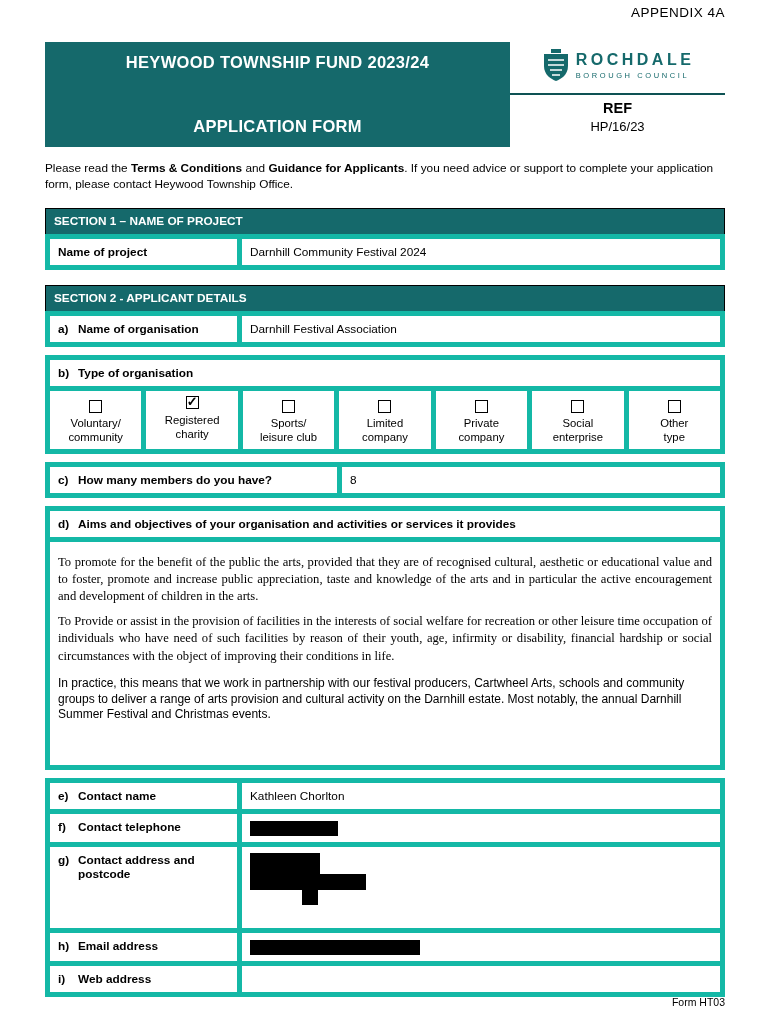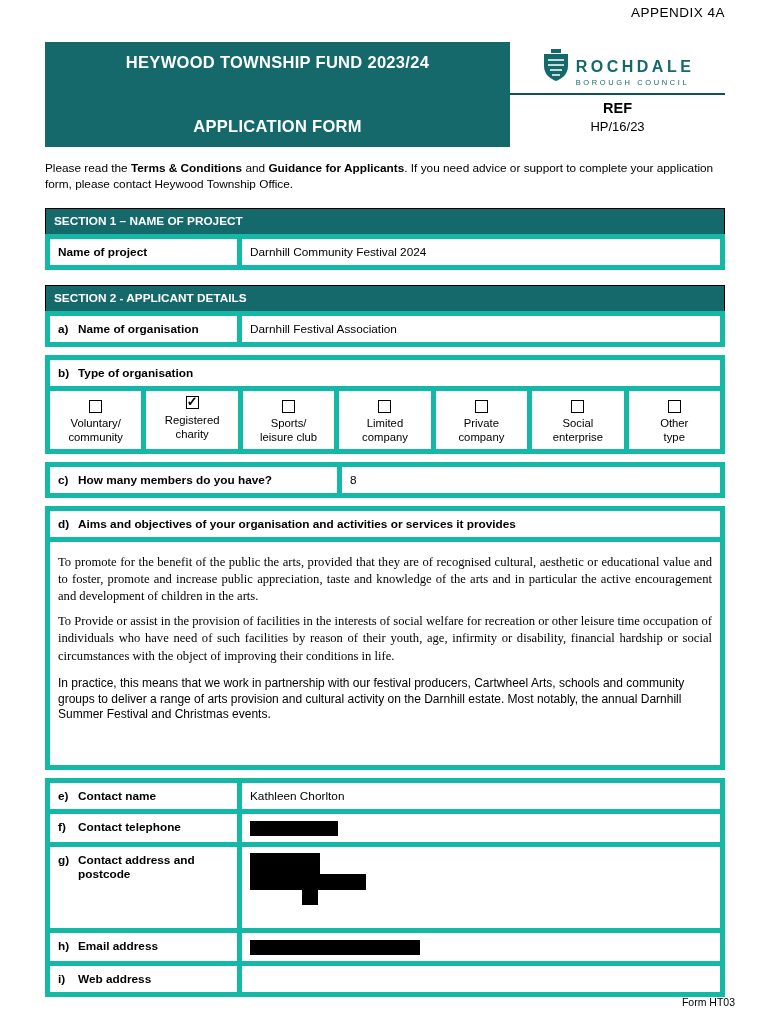--- a/index.html
+++ b/index.html
@@ -11,21 +11,21 @@
   .appendix { text-align: right; font-size: 13.5px; letter-spacing: 0.5px; }
 
   
   .header { display: flex; margin-top: 22px; height: 105px; }
   .header-teal {
     flex: 1; background: var(--teal); color: #fff; display: flex;
     flex-direction: column; align-items: center; justify-content: center; gap: 38px;
   }
   .header-teal .t-line { font-size: 16.5px; font-weight: bold; line-height: 1.55; text-align: center; letter-spacing: 0.3px; }
   .header-right { width: 215px; background: #fff; display: flex; flex-direction: column; align-items: center; padding-top: 7px; }
-  .logo-row { display: flex; align-items: flex-end; gap: 5px; padding: 0 6px; }
+  .logo-row { display: flex; align-items: flex-start; gap: 5px; padding: 0 6px; }
   .crest { flex-shrink: 0; }
   .logo-text { display: flex; flex-direction: column; padding-top: 2px; }
   .logo-name { color: var(--teal); font-weight: bold; font-size: 16px; letter-spacing: 3.5px; }
   .logo-sub { color: var(--teal); font-size: 7.5px; font-weight: normal; letter-spacing: 2.6px; margin-top: 2px; }
   .ref-divider { width: 100%; border-top: 2px solid #0e5254; margin-top: 6px; }
   .ref-label { font-weight: bold; font-size: 14.5px; margin-top: 5px; }
   .ref-value { font-size: 13px; margin-top: 3px; }
 
   
   .intro { margin-top: 13px; font-size: 11.8px; line-height: 1.38; }
@@ -62,21 +62,21 @@
   
   .redact-f { width: 88px; height: 15px; background: #000; margin-top: 1px; }
   .redact-g { position: relative; height: 54px; width: 130px; }
   .redact-g .g1 { position: absolute; left: 0; top: 0; width: 70px; height: 21px; background: #000; }
   .redact-g .g2 { position: absolute; left: 0; top: 21px; width: 116px; height: 16px; background: #000; }
   .redact-g .g3 { position: absolute; left: 52px; top: 37px; width: 16px; height: 15px; background: #000; }
   .redact-h { width: 170px; height: 15px; background: #000; margin-top: 1px; }
   .g-row { height: 86px; }
   .i-row { height: 28px; }
 
-  .footer { position: absolute; right: 35px; bottom: 16px; font-size: 10.5px; }
+  .footer { position: absolute; right: 45px; bottom: 16px; font-size: 10.5px; }
 
   :root, .page { --teal: #15696B; }
 </style>
 </head>
 <body>
 
 <div class="page">
 
   <div class="appendix">APPENDIX 4A</div>
 

